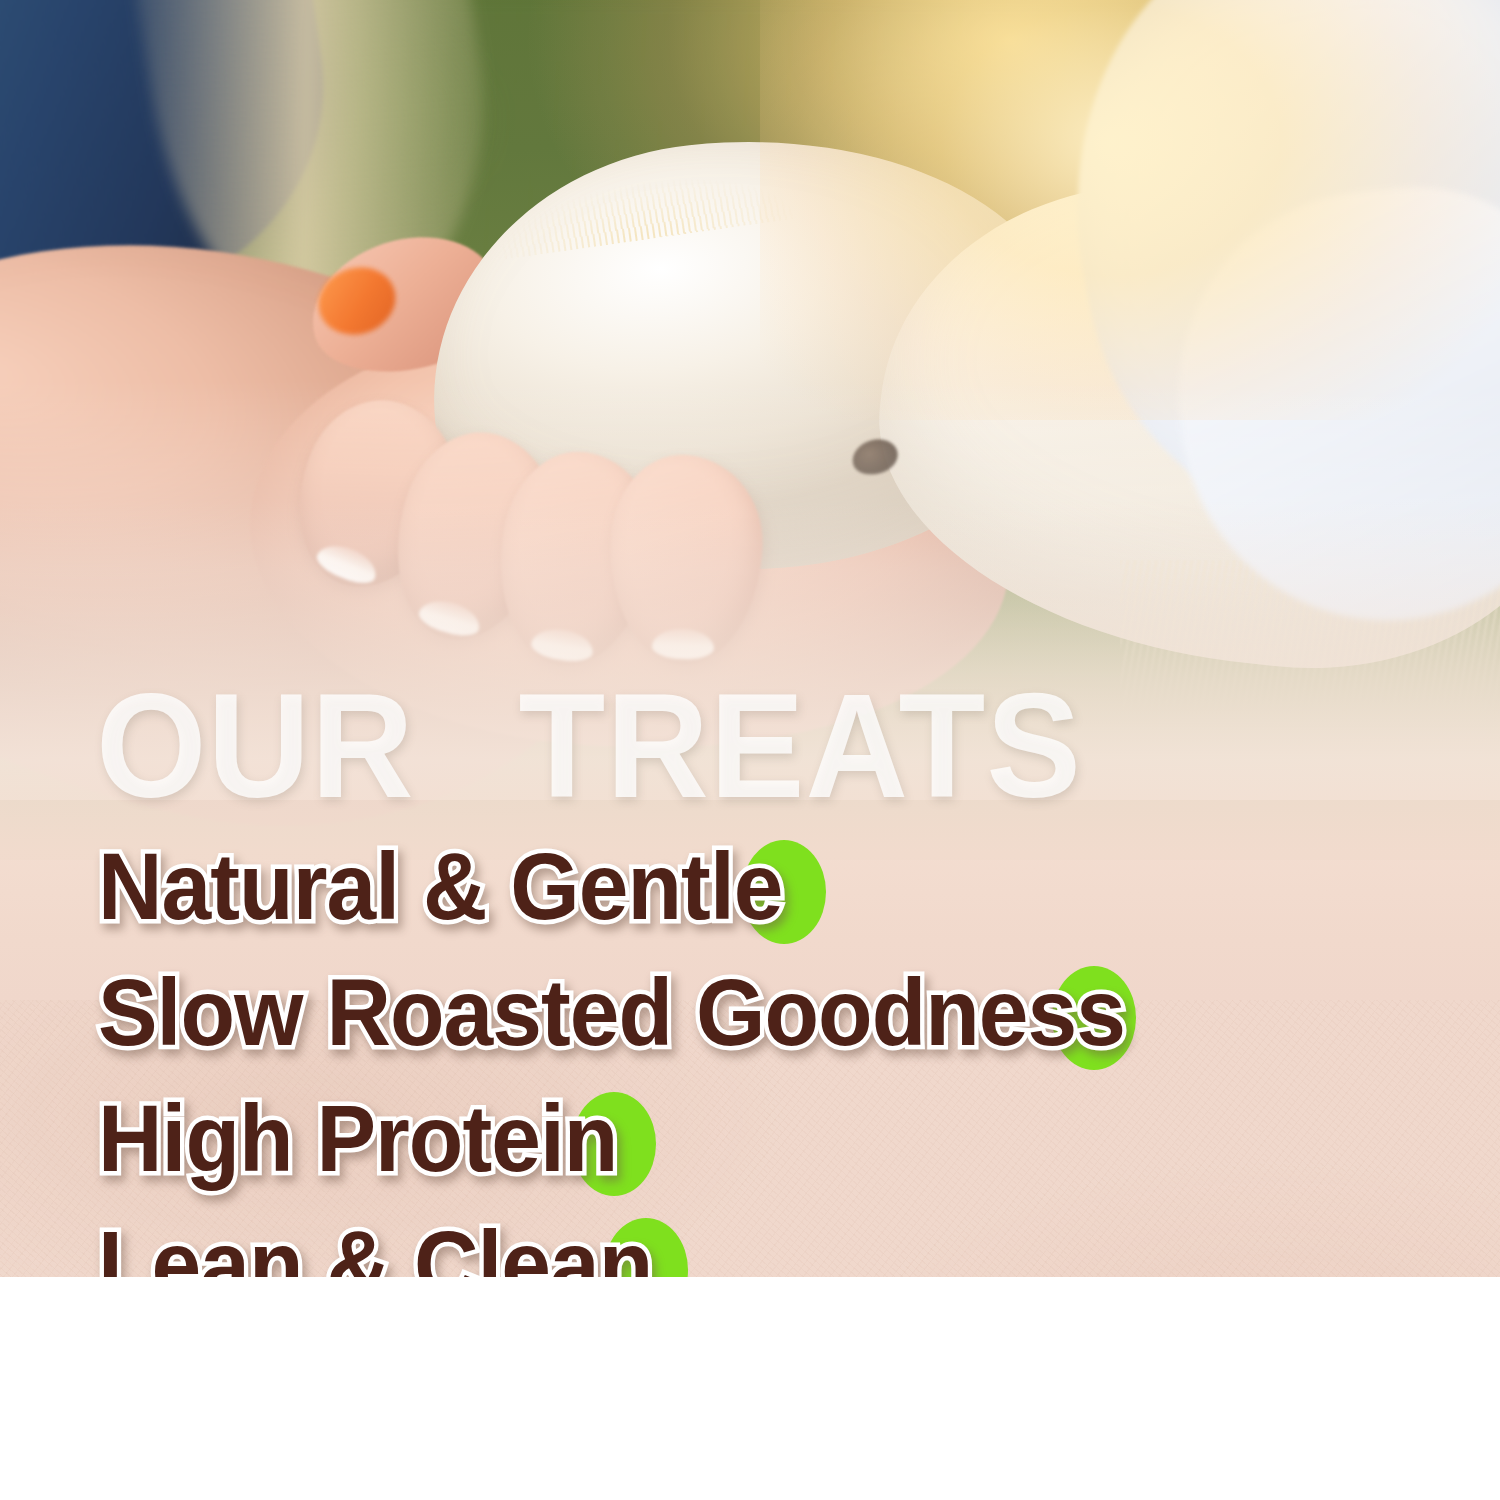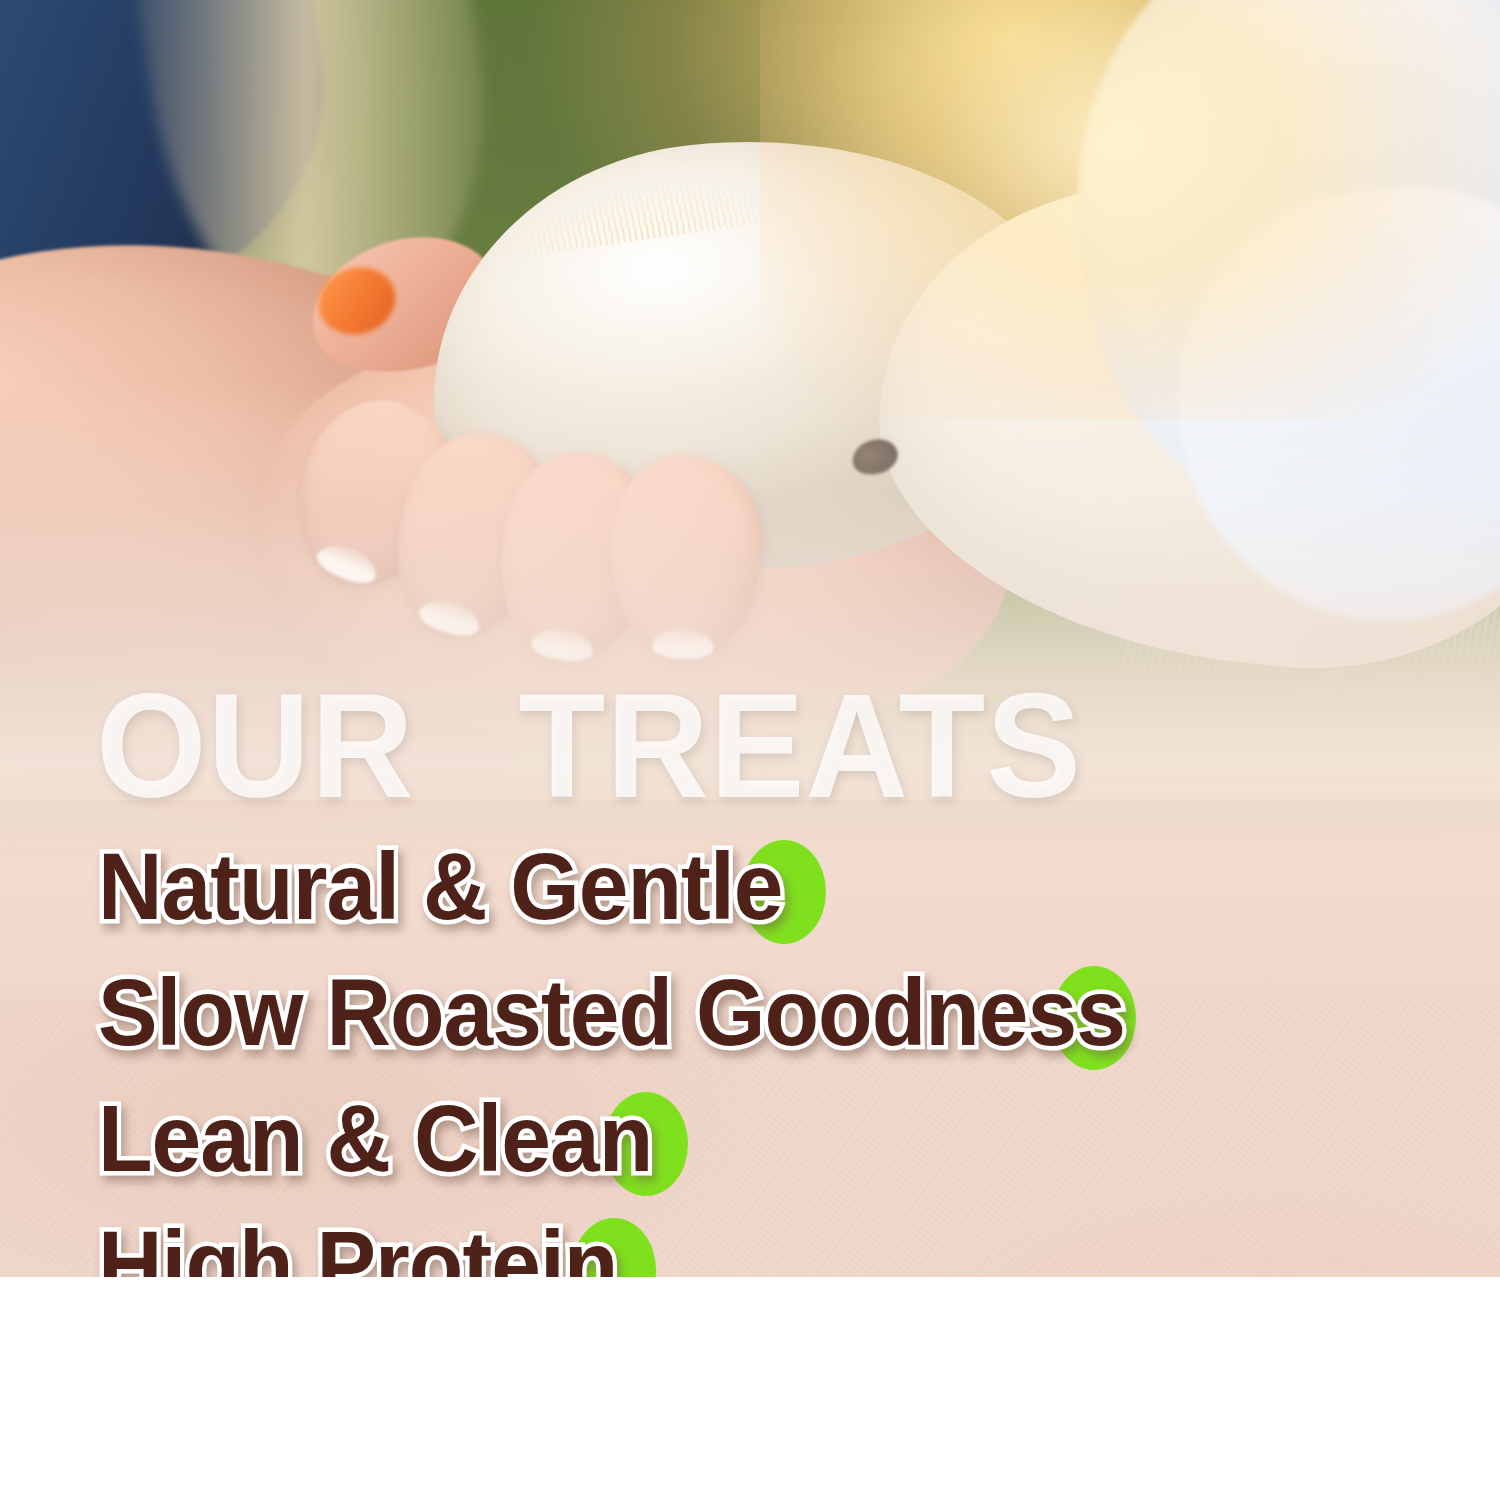--- a/index.html
+++ b/index.html
@@ -377,24 +377,24 @@
       <span class="item-text">Natural &amp; Gentle</span>
     </div>
 
     <div class="list-item">
       <span class="dot" style="left: 1052px; background: rgb(127, 224, 30);"></span>
       <span class="item-text">Slow Roasted Goodness</span>
     </div>
 
 
     <div class="list-item">
+      <span class="dot" style="left: 572px; background: rgb(127, 224, 30);"></span>
+      <span class="item-text">High Protein</span>
+    </div>
+
+    <div class="list-item">
       <span class="dot" style="left: 604px; background: rgb(127, 224, 30);"></span>
       <span class="item-text">Lean &amp; Clean</span>
     </div>
 
-    <div class="list-item">
-      <span class="dot" style="left: 572px; background: rgb(127, 224, 30);"></span>
-      <span class="item-text">High Protein</span>
-    </div>
-
   </div>
 
 </div>
 
 </body></html>

